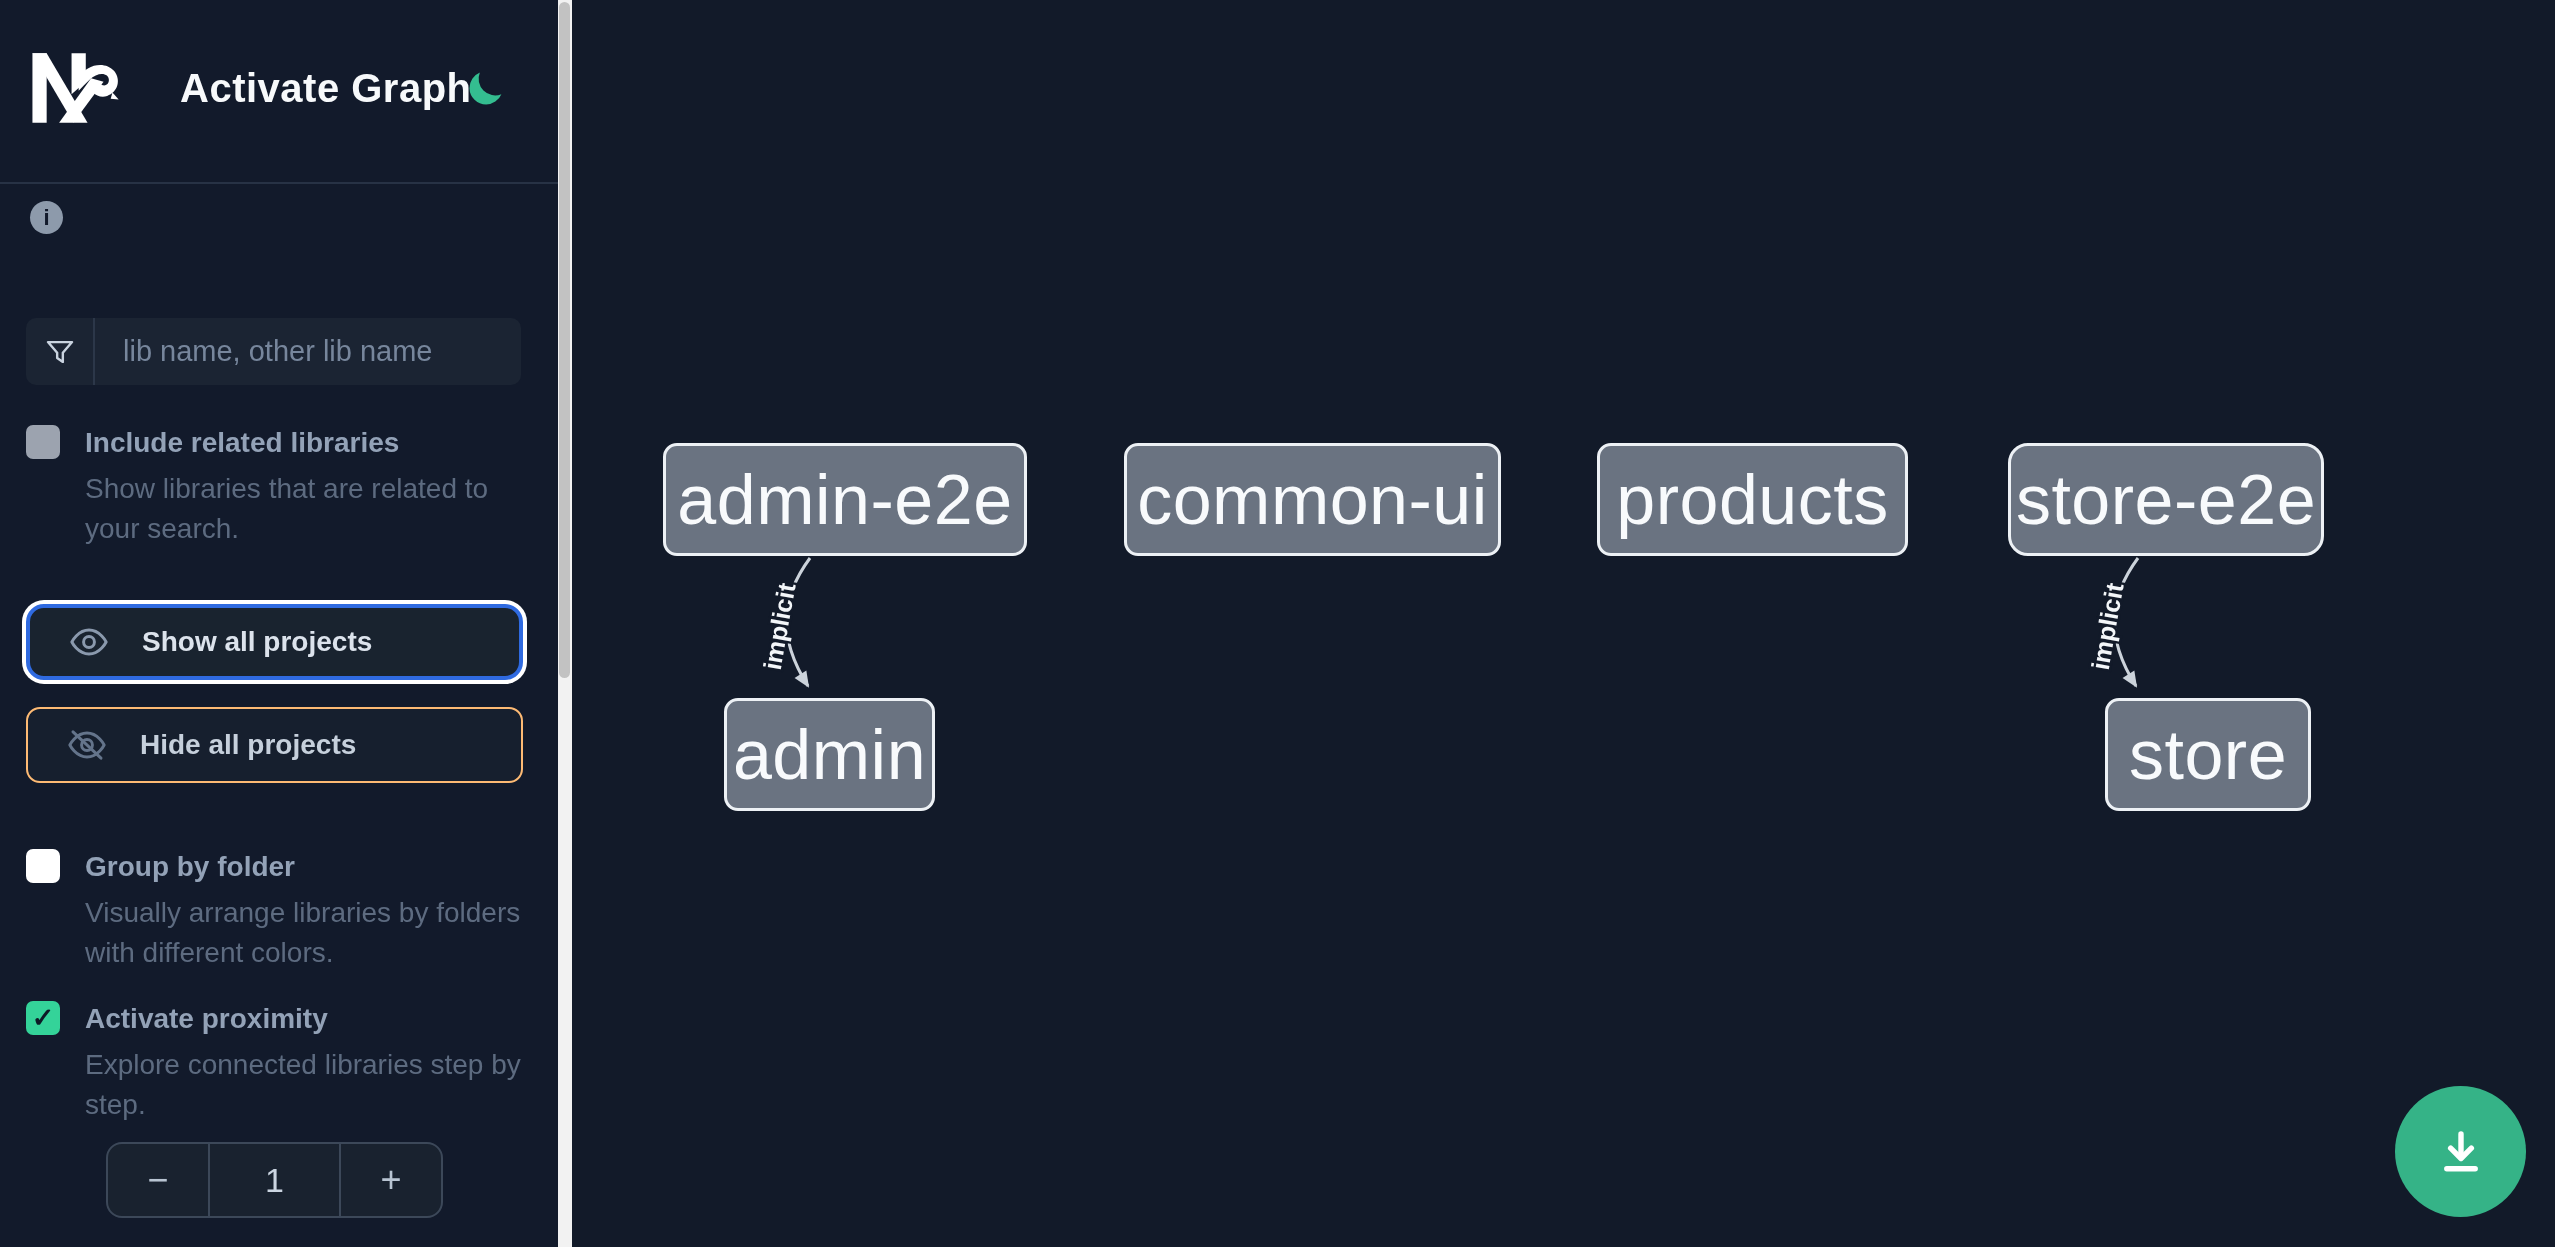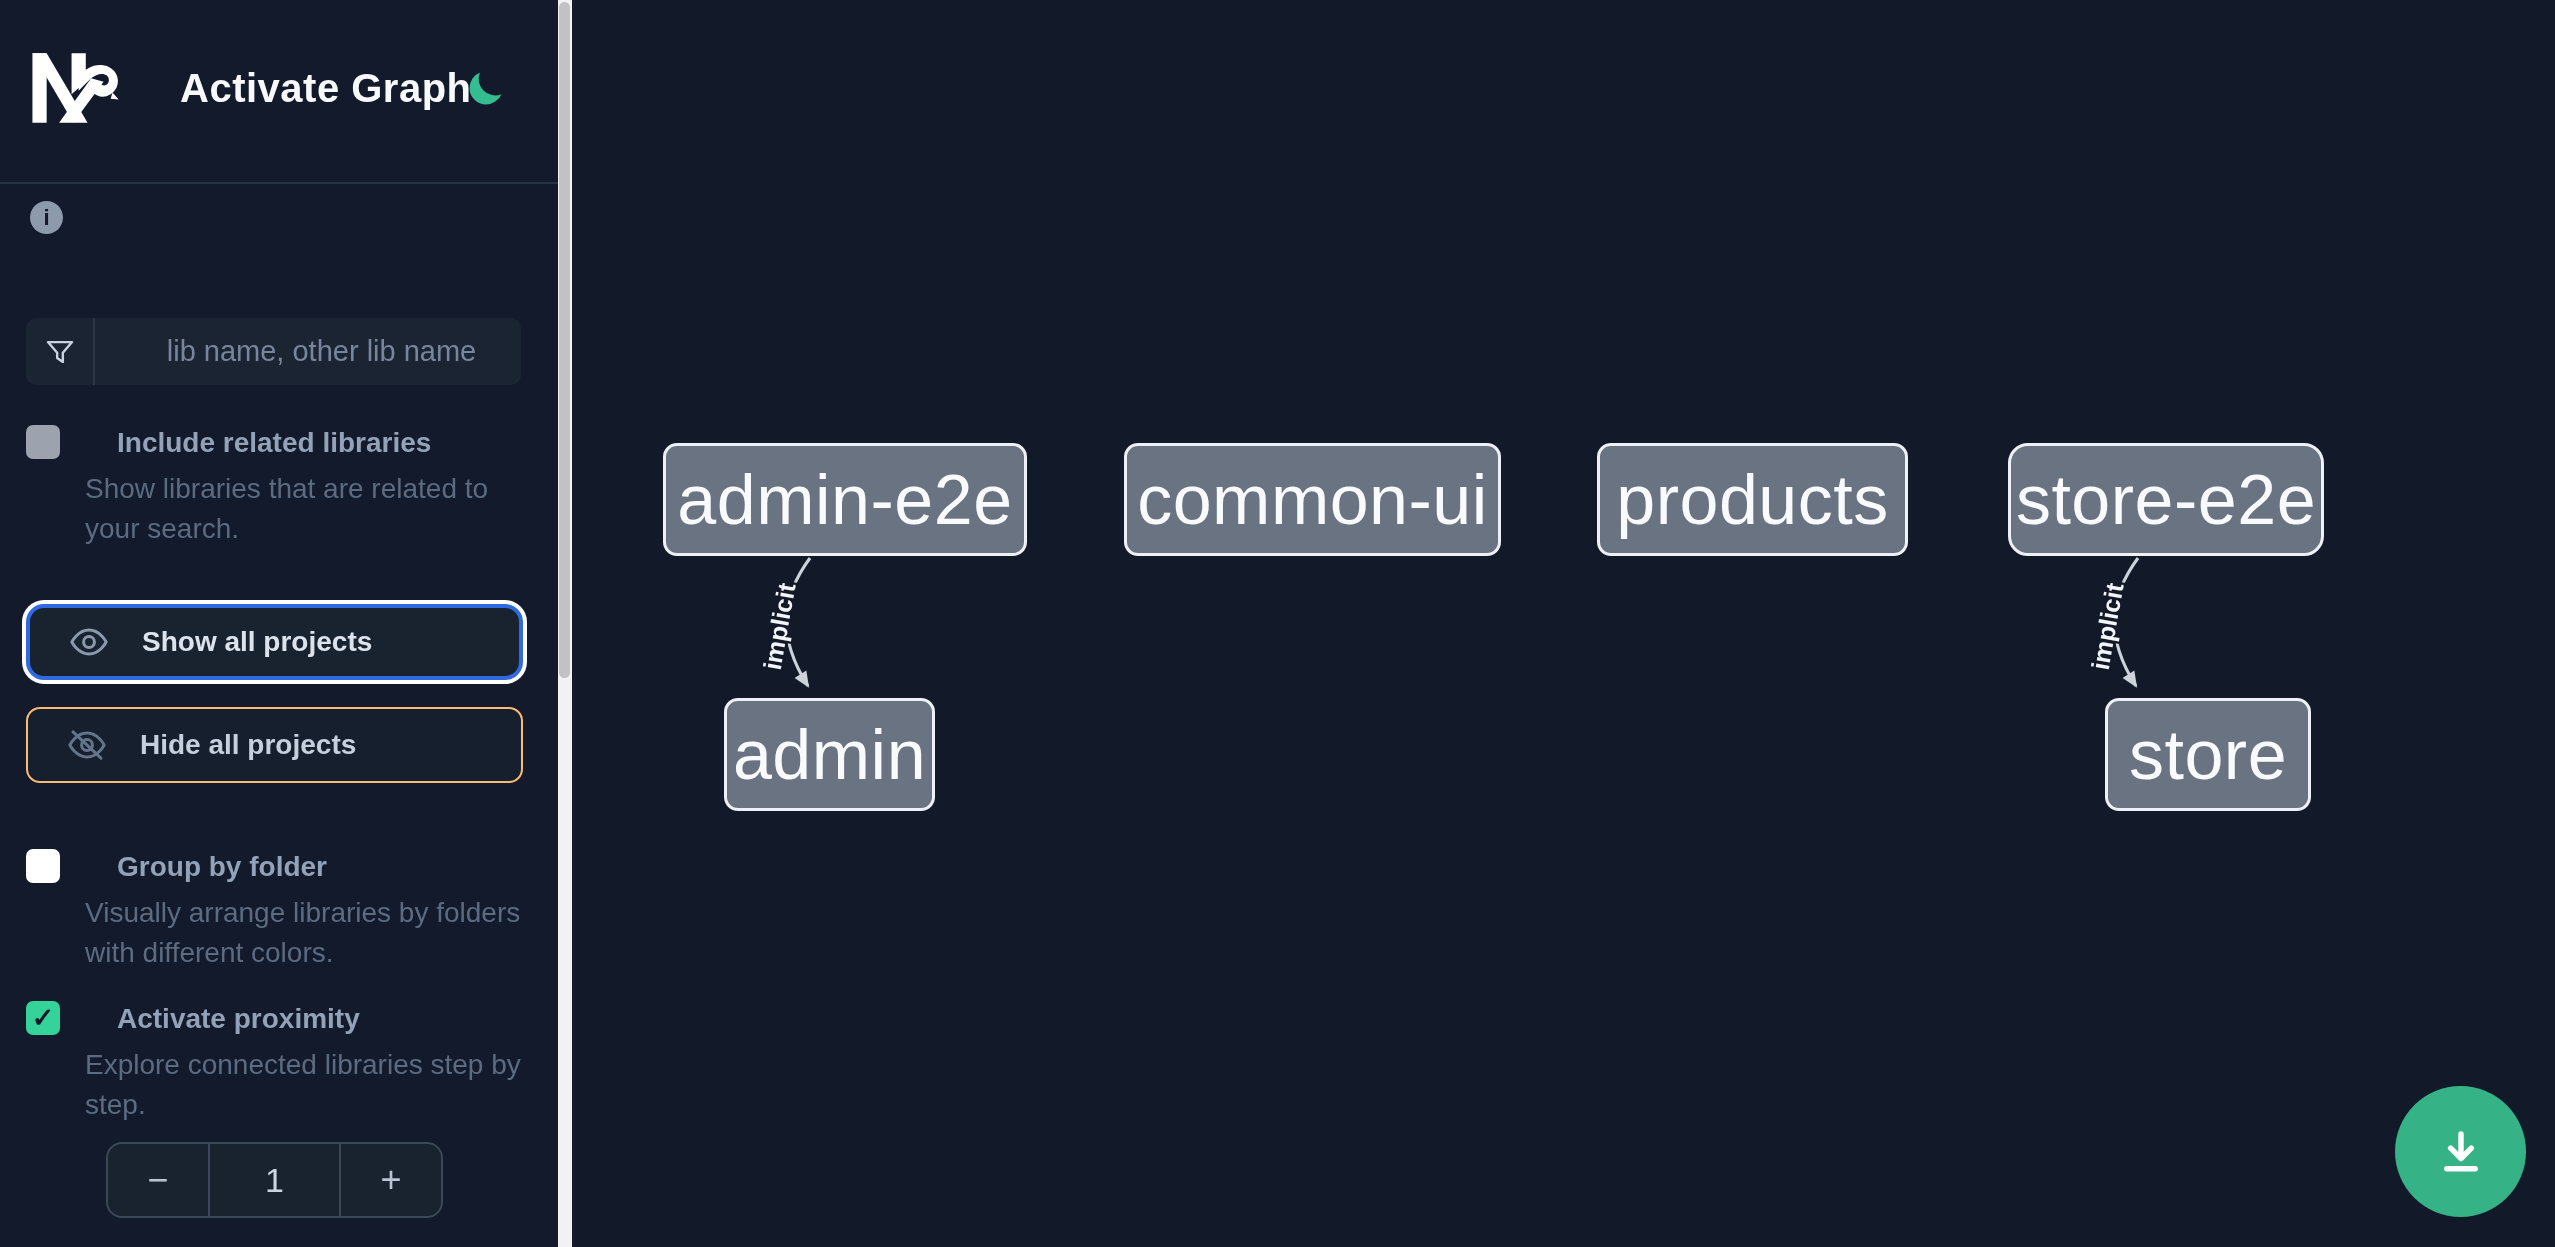--- a/index.html
+++ b/index.html
@@ -16,30 +16,30 @@
 
   .info-row{position:absolute;left:30px;top:201px;width:500px;display:flex;align-items:flex-start;}
   .info-icon{width:33px;height:33px;border-radius:50%;background:#8d9aab;color:#121a2b;
              display:flex;align-items:center;justify-content:center;font-weight:bold;font-size:22px;flex:0 0 auto;}
   .info-text{margin-left:18px;margin-top:2px;font-size:26px;color:#aab6c8;}
 
   .search-box{position:absolute;left:26px;top:318px;width:495px;height:67px;background:#1b2433;
               border-radius:10px;display:flex;align-items:stretch;overflow:hidden;}
   .search-funnel{width:67px;display:flex;align-items:center;justify-content:center;border-right:2px solid #2c3749;flex:0 0 auto;}
   .search-input{flex:1;background:transparent;border:none;outline:none;color:#0ea5e9;
-                font-size:29px;padding:0 38px;font-family:"Liberation Sans",sans-serif;text-align:center;}
+                font-size:29px;padding:0 28px;font-family:"Liberation Sans",sans-serif;}
   .search-input::placeholder{color:#77869c;}
 
   .opt{position:absolute;left:26px;width:505px;}
   .opt .cb{position:absolute;left:0;top:0;width:34px;height:34px;border-radius:7px;}
   .cb-gray{background:#9ca3af;}
   .cb-white{background:#ffffff;}
   .cb-green{background:#34d399;color:#0d1a26;font-size:27px;font-weight:bold;
             display:flex;align-items:center;justify-content:center;}
-  .opt .opt-label{position:absolute;left:59px;top:2px;font-size:28px;font-weight:bold;color:#93a2b7;white-space:nowrap;margin-left:32px;}
+  .opt .opt-label{position:absolute;left:59px;top:2px;font-size:28px;font-weight:bold;color:#93a2b7;white-space:nowrap;}
   .opt .opt-desc{position:absolute;left:59px;top:44px;width:445px;font-size:28px;line-height:40px;color:#5d6b80;}
 
   .side-btn{position:absolute;left:26px;width:497px;height:76px;border-radius:14px;
             display:flex;align-items:center;cursor:pointer;box-sizing:border-box;
             background:#161f2e;border:2px solid #fdba74;}
   .side-btn .btn-icon{margin-left:32px;display:flex;align-items:center;}
   .side-btn .btn-label{margin-left:32px;font-size:28px;font-weight:bold;color:#c6d0dc;}
   .side-btn.focused{background:#19232f;border:4px solid #2f6ae0;border-radius:18px;
                     box-shadow:0 0 0 4px #ffffff;}
   .side-btn.focused .btn-label{color:#dce3ec;}

